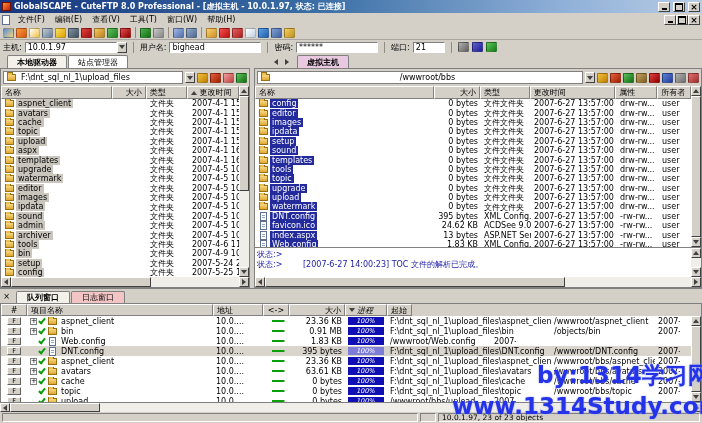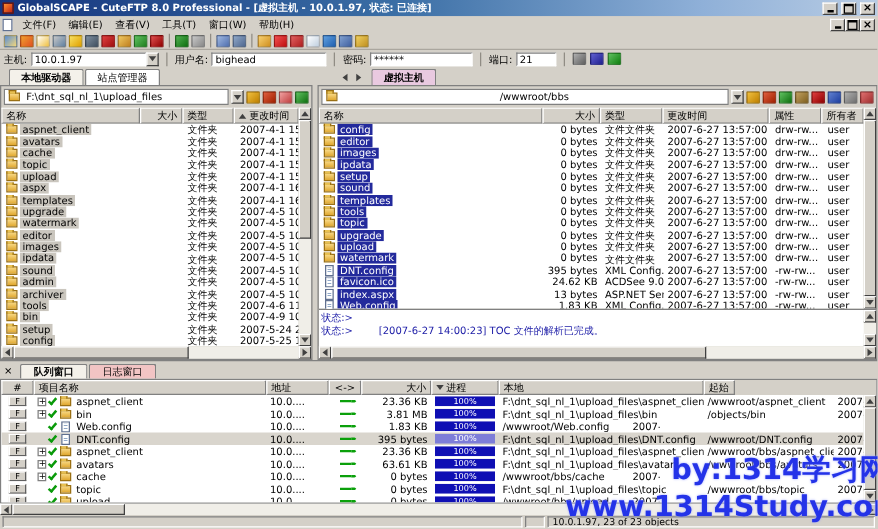--- a/index.html
+++ b/index.html
@@ -99,21 +99,21 @@
   .q-close { width:9px; height:9px; margin:0 4px 2px 0; display:flex; align-items:center; justify-content:center; font-size:8px; line-height:8px; }
   .qtab { height:12px; display:flex; align-items:center; padding:0 10px; font-size:8px; border:1px solid #808080; border-bottom:none; border-radius:2px 2px 0 0; white-space:nowrap; }
   .qtab.active { background:#f4f1ea; font-weight:bold; }
   .qtab.pink { background:#f2c4c4; }
   .qtable { flex:1; display:flex; flex-direction:column; border:1px solid #808080; overflow:hidden; background:#fff; }
   .qheader { height:12px; flex:none; display:flex; background:#d4d0c8; }
   .qbodywrap { flex:1; display:flex; overflow:hidden; }
   .qbody { flex:1; overflow:hidden; background:#fff; }
   .qrow { display:flex; align-items:center; height:10px; white-space:nowrap; }
   .qrow.sel { background:#d9d5cd; }
-  .qc1{width:26px; justify-content:center;} .qc2{width:186px;} .qc3{width:50px;} .qc4{width:26px; justify-content:center;} .qc5{width:56px;} .qc6{width:54px;} .qc7{width:164px;} .qc8{width:104px;} .qc9{width:25px;}
+  .qc1{width:26px; justify-content:center;} .qc2{width:186px;} .qc3{width:50px;} .qc4{width:26px; justify-content:center;} .qc5{width:56px;} .qc6{width:42px;font-style:italic;} .qc7{width:164px;} .qc8{width:104px;} .qc9{width:25px;}
   .fbadge { width:14px; height:8px; background:#d4d0c8; border:1px solid; border-color:#fff #606060 #606060 #fff; font-size:6.5px; line-height:6px; text-align:center; flex:none; }
   .expander { width:7px; height:7px; flex:none; border:1px solid #808080; background:#fff; font-size:7px; line-height:5px; text-align:center; margin-right:2px; }
   .expander::before { content:"+"; }
   .exp-space { width:9px; flex:none; }
   .check { width:4px; height:7px; flex:none; border-right:2px solid #0a9a0a; border-bottom:2px solid #0a9a0a; transform:rotate(40deg); margin:0 3px 2px 1px; }
   .garrow { width:9px; height:2px; background:#0aa00a; position:relative; flex:none; }
   .garrow::after { content:""; position:absolute; right:-4px; top:-3px; width:0; height:0; border-top:4px solid transparent; border-bottom:4px solid transparent; border-left:4px solid #0aa00a; }
   .pbar { width:48px; height:8px; background:#0f0fb4; color:#fff; font-size:6.5px; line-height:8px; text-align:center; overflow:hidden; }
   .pbar.light { background:#7d7dd8; }
 
@@ -743,23 +743,20 @@
           <span class="col-h qc4">
             <span>&lt;-&gt;</span>
           </span>
           <span class="col-h qc5 num">
             <span>大小</span>
           </span>
           <span class="col-h qc6">
             <span class="tri-down"></span>
             <span>进程</span>
           </span>
-          <span class="col-h qc7">
-            <span>本地</span>
-          </span>
           <span class="col-h qc9">
             <span>起始</span>
           </span>
         </div>
       <div class="qbodywrap">
         <div class="qbody">
             <div class="qrow">
               <span class="cell qc1">
                 <span class="fbadge">F</span>
               </span>
@@ -788,21 +785,21 @@
               <span class="cell qc2">
                 <span class="expander"></span>
                 <span class="check"></span>
                 <span class="fold"></span>
                 <span class="name-label">bin</span>
               </span>
               <span class="cell qc3">10.0....</span>
               <span class="cell qc4">
                 <span class="garrow"></span>
               </span>
-              <span class="cell qc5 num">3.81 MB</span>
+              <span class="cell qc5 num">0.91 MB</span>
               <span class="cell qc6">
                 <span class="pbar">100%</span>
               </span>
               <span class="cell qc7">F:\dnt_sql_nl_1\upload_files\bin</span>
               <span class="cell qc8">/objects/bin</span>
               <span class="cell qc9">2007-</span>
             </div>
             <div class="qrow">
               <span class="cell qc1">
                 <span class="fbadge">F</span>
@@ -901,20 +898,21 @@
                 <span class="name-label">cache</span>
               </span>
               <span class="cell qc3">10.0....</span>
               <span class="cell qc4">
                 <span class="garrow"></span>
               </span>
               <span class="cell qc5 num">0 bytes</span>
               <span class="cell qc6">
                 <span class="pbar">100%</span>
               </span>
+              <span class="cell qc7">F:\dnt_sql_nl_1\upload_files\cache</span>
               <span class="cell qc8">/wwwroot/bbs/cache</span>
               <span class="cell qc9">2007-</span>
             </div>
             <div class="qrow">
               <span class="cell qc1">
                 <span class="fbadge">F</span>
               </span>
               <span class="cell qc2">
                 <span class="exp-space"></span>
                 <span class="check"></span>

